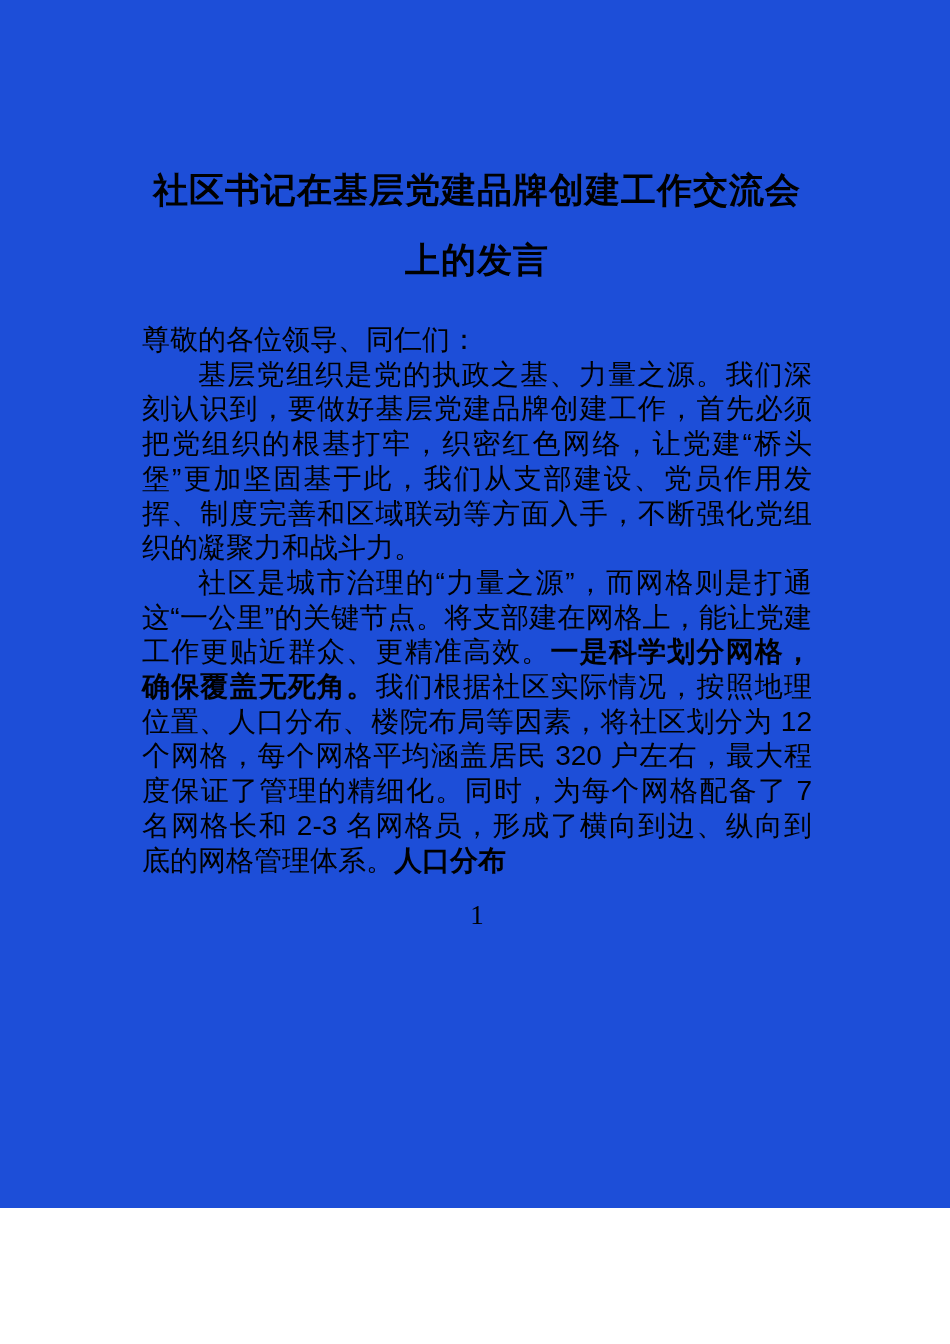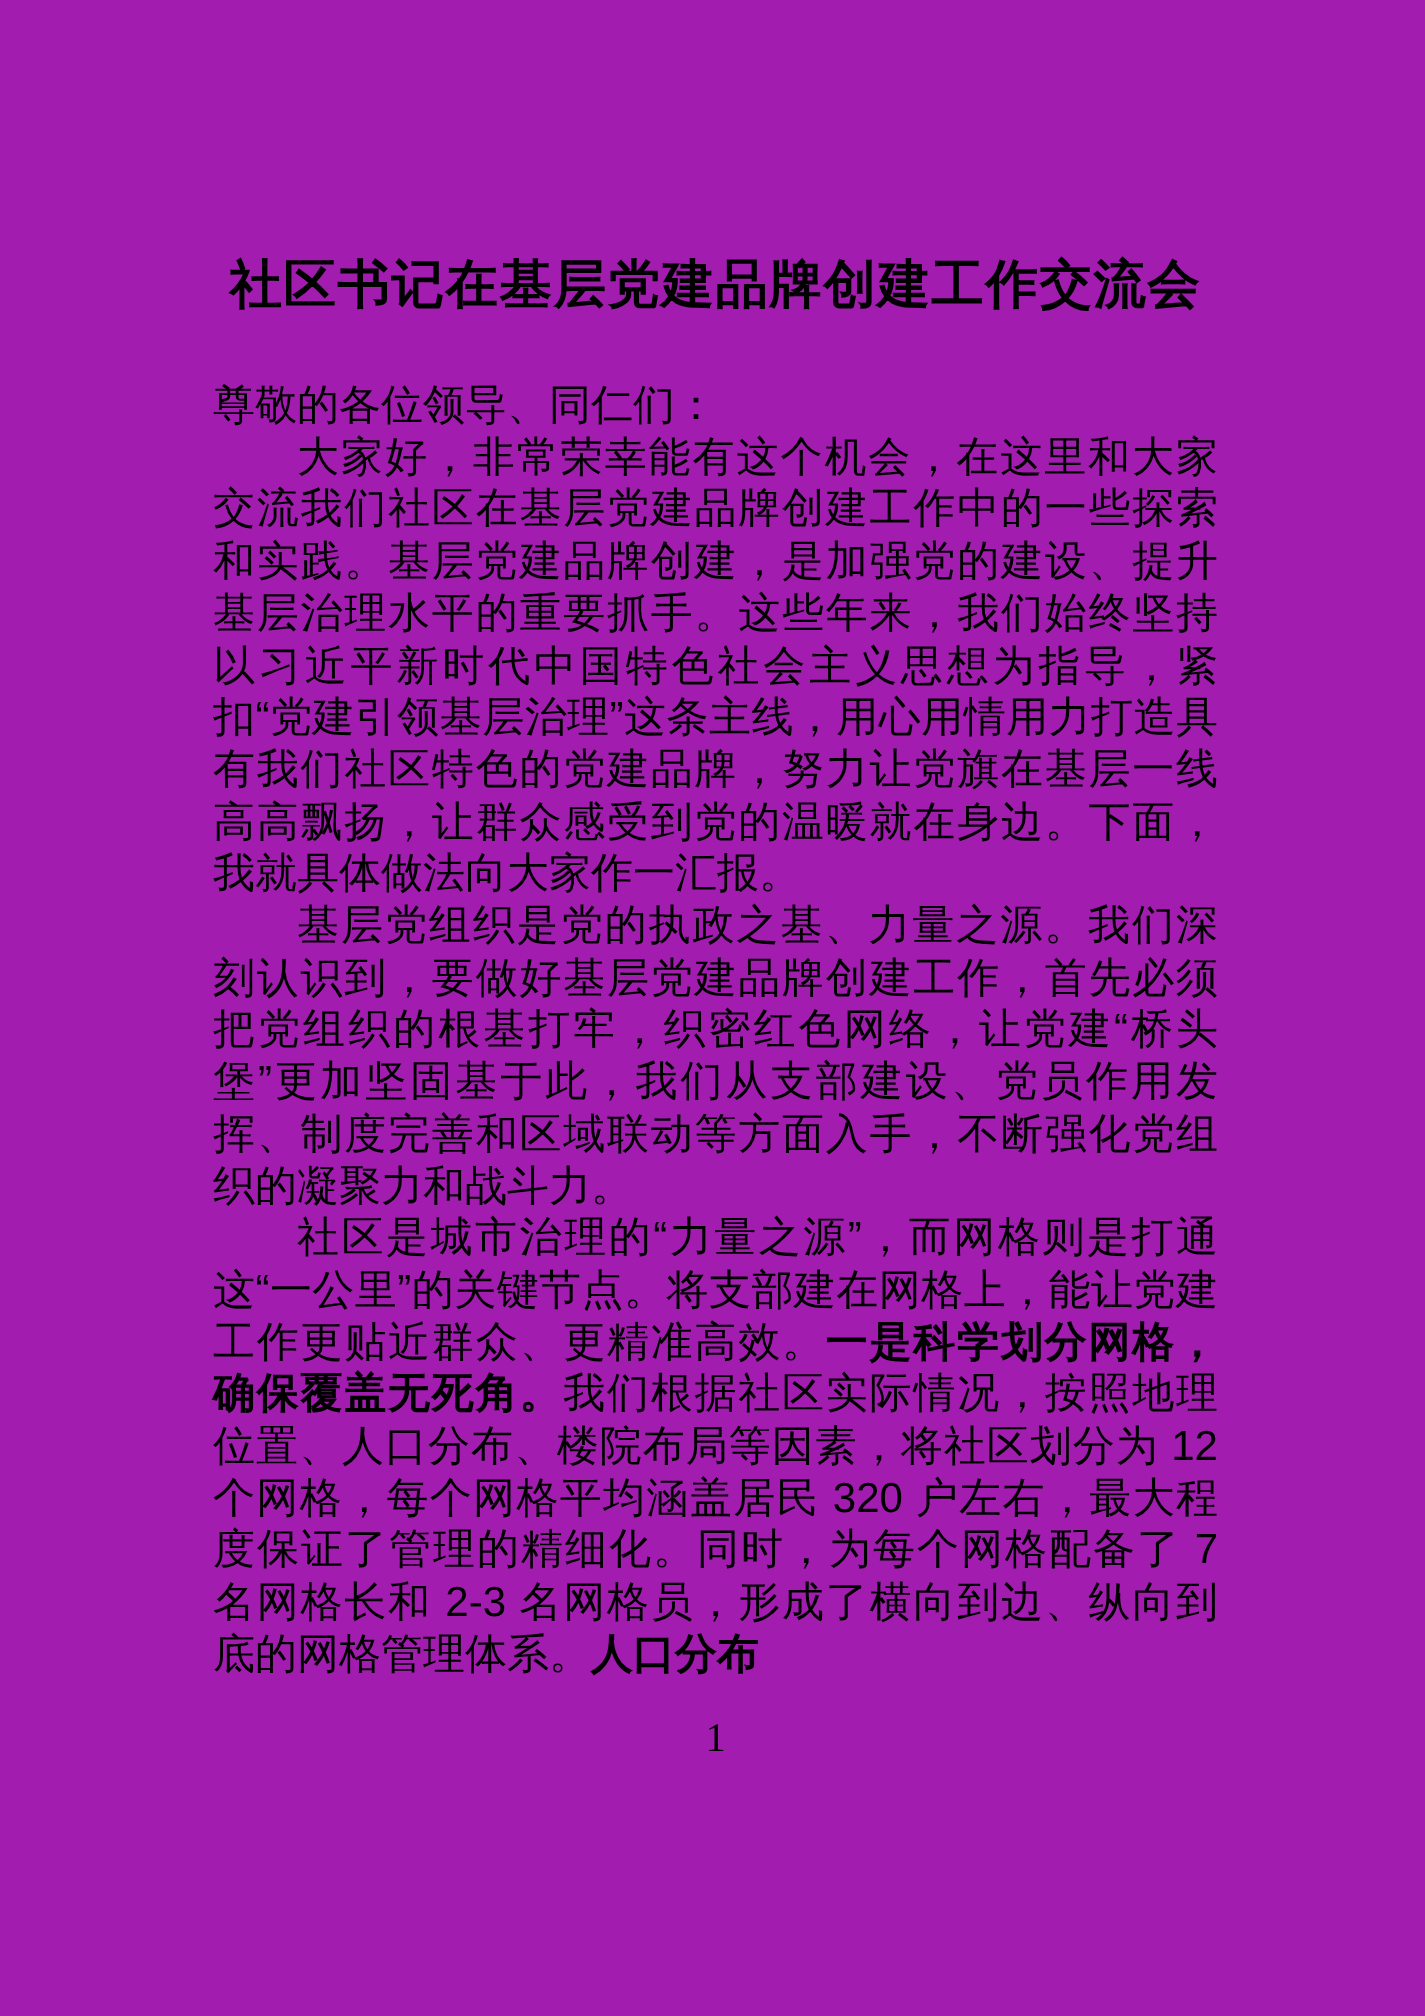--- a/index.html
+++ b/index.html
@@ -3,22 +3,22 @@
 <meta charset="utf-8">
 <style>
   html, body {
     margin: 0;
     padding: 0;
     background: #ffffff;
   }
   .page {
     position: relative;
     width: 950px;
-    height: 1344px;
-    background: #a21caf;
+    height: 1208px;
+    background: #1d4ed8;
     box-sizing: border-box;
     padding: 155px 138px 16px 142px;
     overflow: hidden;
     color: #000000;
     font-family: "Liberation Sans", sans-serif;
   }
   .doc-title {
     margin: 0 0 28px 0;
     font-size: 35px;
     font-weight: 700;
@@ -51,27 +51,27 @@
     line-height: 34px;
   }
 </style>
 </head>
 <body>
 
 <div class="page">
 
   <h1 class="doc-title">
     <div>社区书记在基层党建品牌创建工作交流会</div>
+    <div>上的发言</div>
   </h1>
 
   <div class="doc-body">
 
     <p class="para"><span>尊敬的各位领导、同仁们：</span></p>
 
-    <p class="para indent"><span>大家好，非常荣幸能有这个机会，在这里和大家交流我们社区在基层党建品牌创建工作中的一些探索和实践。基层党建品牌创建，是加强党的建设、提升基层治理水平的重要抓手。这些年来，我们始终坚持以习近平新时代中国特色社会主义思想为指导，紧扣“党建引领基层治理”这条主线，用心用情用力打造具有我们社区特色的党建品牌，努力让党旗在基层一线高高飘扬，让群众感受到党的温暖就在身边。下面，我就具体做法向大家作一汇报。</span></p>
 
 
     <p class="para indent"><span>基层党组织是党的执政之基、力量之源。我们深刻认识到，要做好基层党建品牌创建工作，首先必须把党组织的根基打牢，织密红色网络，让党建“桥头堡”更加坚固基于此，我们从支部建设、党员作用发挥、制度完善和区域联动等方面入手，不断强化党组织的凝聚力和战斗力。</span></p>
 
 
     <p class="para indent"><span>社区是城市治理的“力量之源”，而网格则是打通这“一公里”的关键节点。将支部建在网格上，能让党建工作更贴近群众、更精准高效。</span><span class="bold-run">一是科学划分网格，确保覆盖无死角。</span><span>我们根据社区实际情况，按照地理位置、人口分布、楼院布局等因素，将社区划分为 12 个网格，每个网格平均涵盖居民 320 户左右，最大程度保证了管理的精细化。同时，为每个网格配备了 7 名网格长和 2-3 名网格员，形成了横向到边、纵向到底的网格管理体系。</span><span class="bold-run">人口分布</span></p>
 
   </div>
 
   <div class="page-number">1</div>

